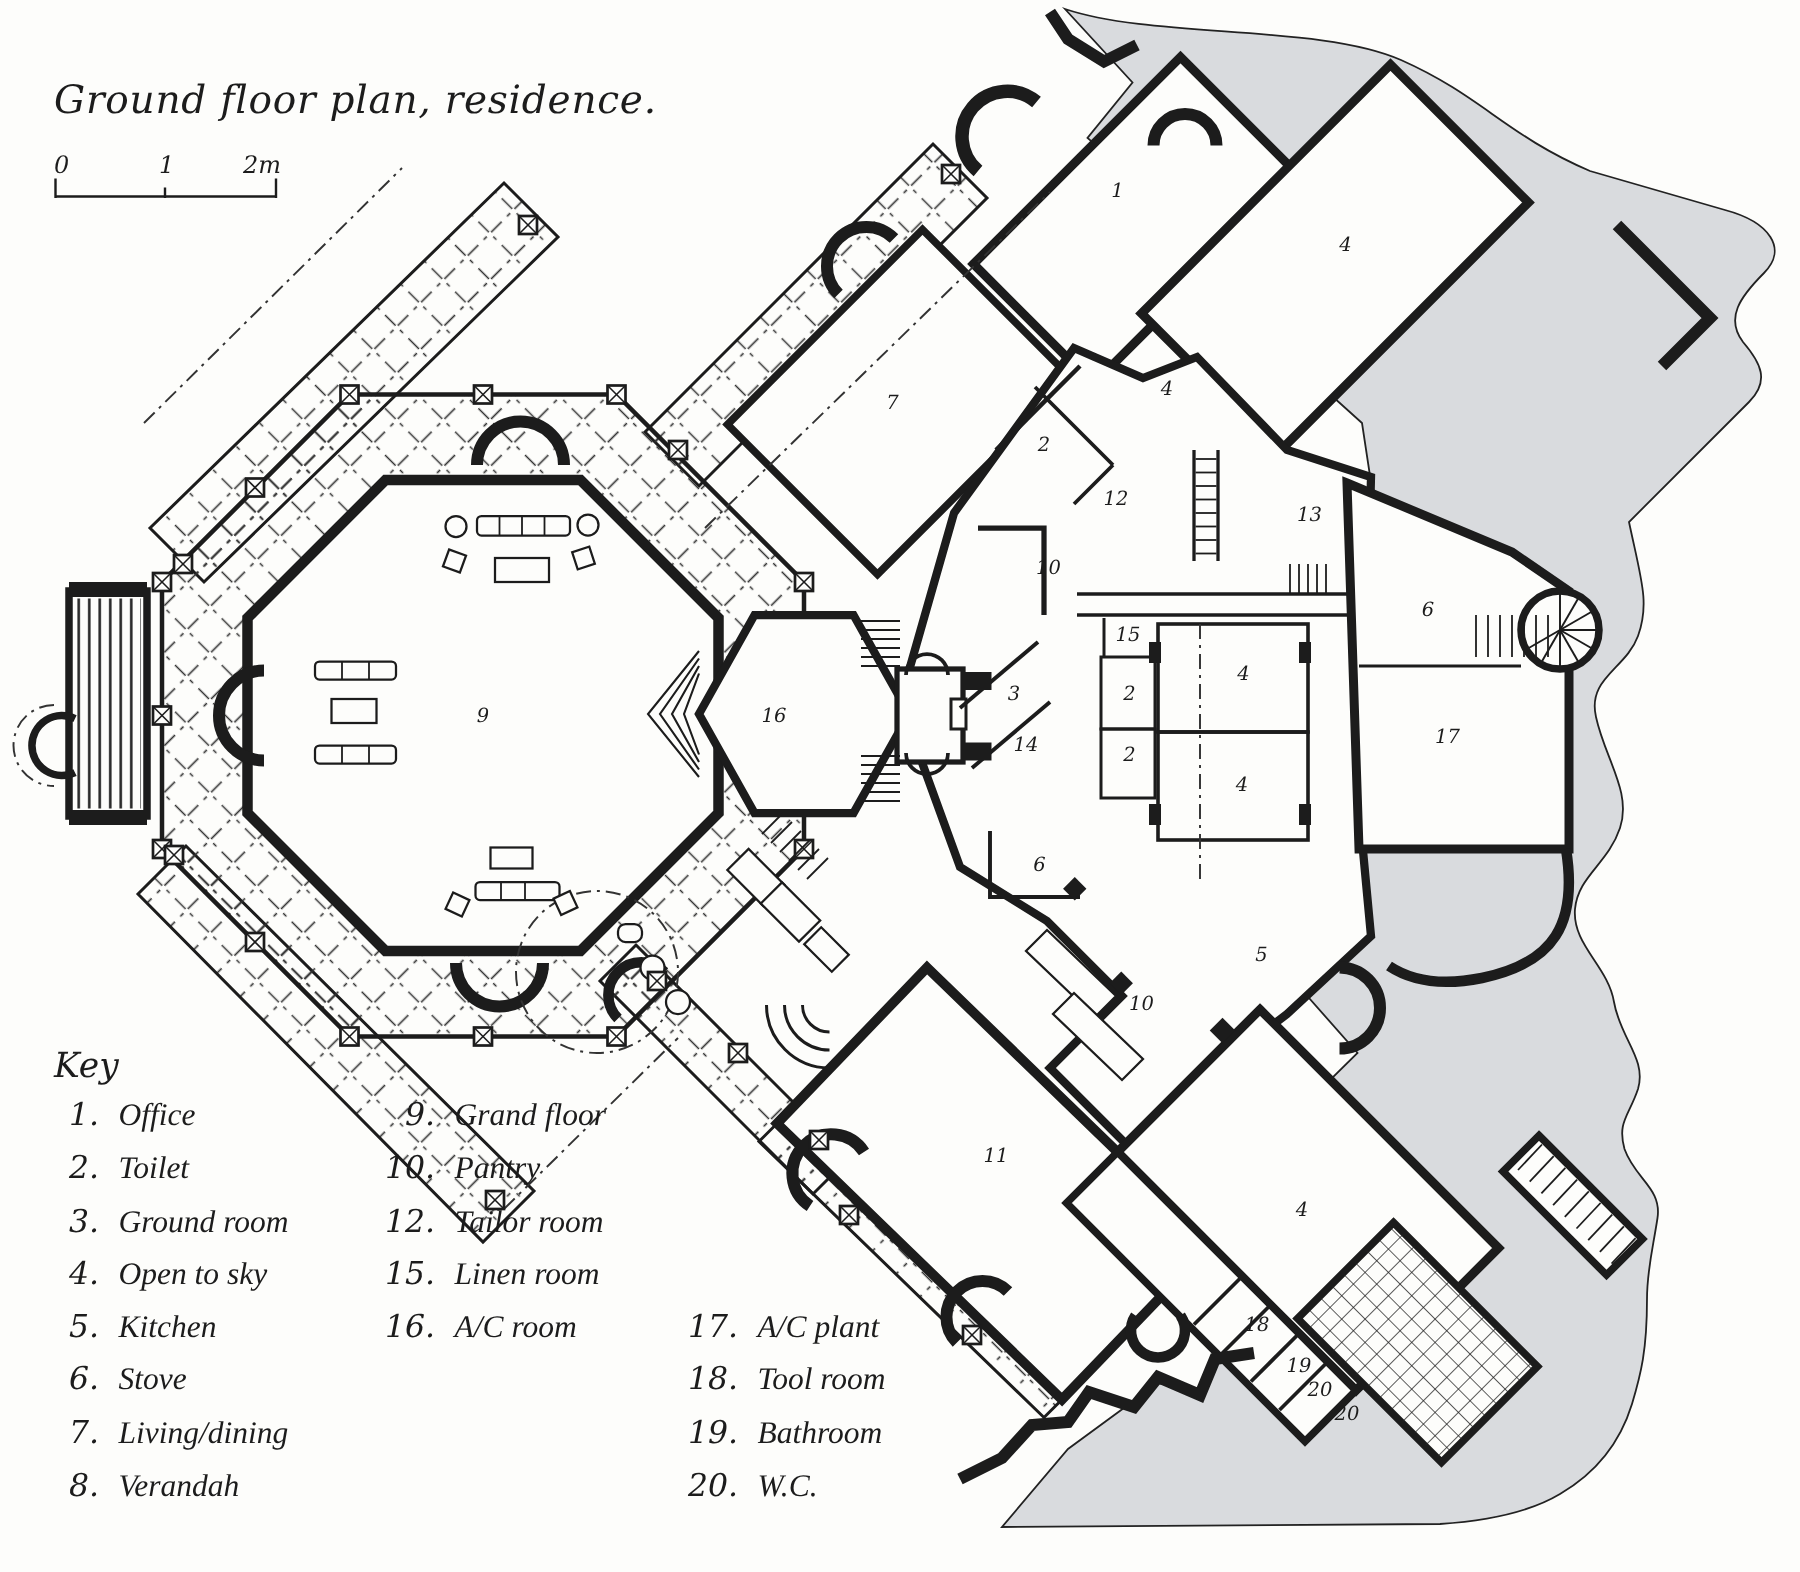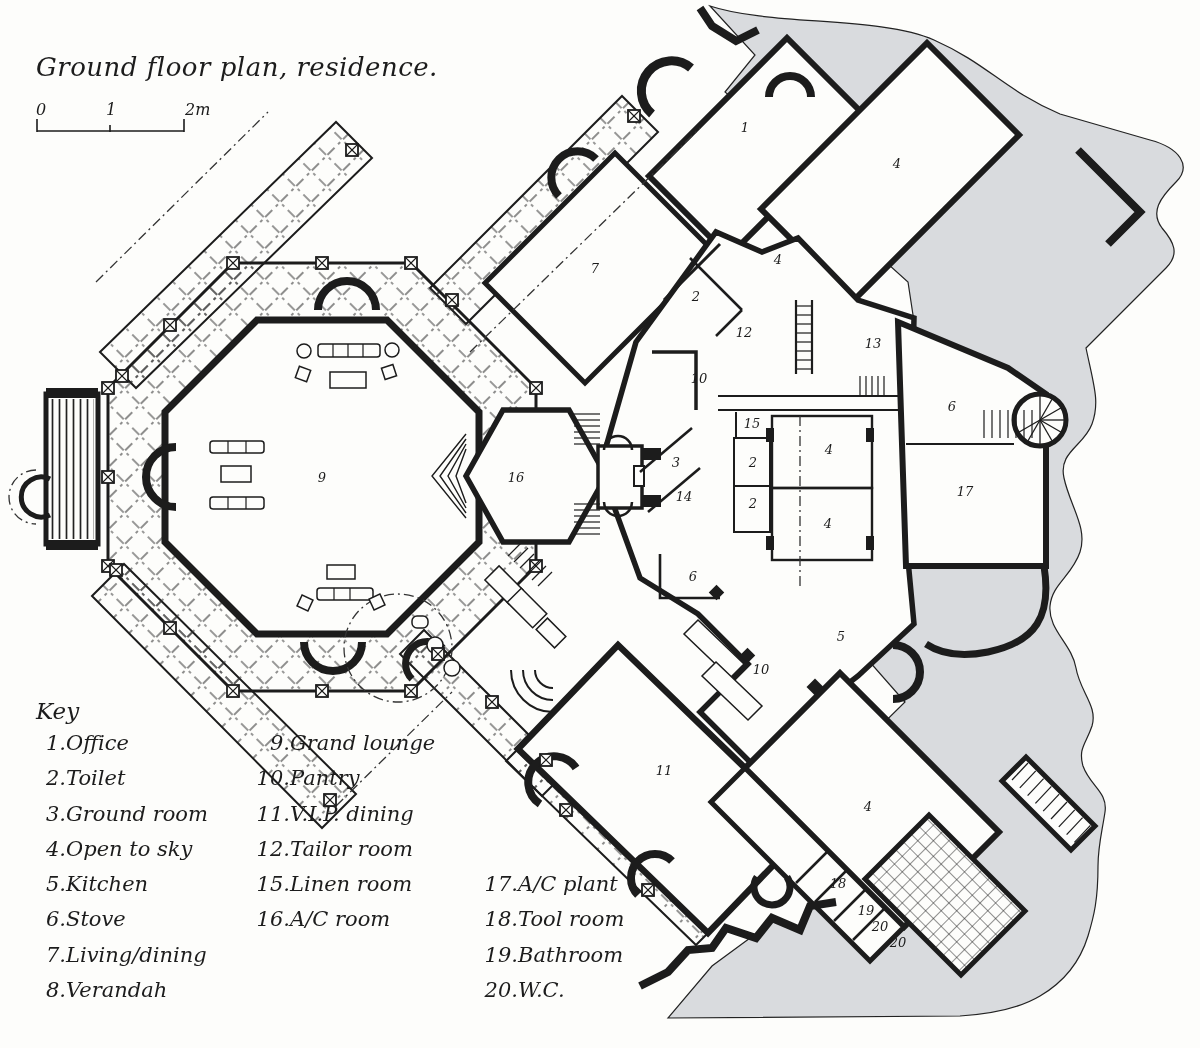--- a/index.html
+++ b/index.html
@@ -3,34 +3,34 @@
 <meta charset="utf-8">
 <style>
   :root{ --ink:#1c1c1c; --gray:#d9dbde; --paper:#fdfdfb; }
   html,body{margin:0;padding:0;}
   .page{position:relative;width:1200px;height:1048px;background:var(--paper);overflow:hidden;
         font-family:"DejaVu Serif", serif;color:var(--ink);}
   .plan-svg{position:absolute;left:0;top:0;}
   .title{position:absolute;left:36px;top:16px;font-size:26px;font-style:italic;letter-spacing:.5px;margin-top:36px;}
   .scalebar{position:absolute;left:36px;top:100px;width:170px;height:34px;font-style:italic;}
   .scalebar .lab{position:absolute;top:0;font-size:16px;}
-  .scalebar .l0{left:0;} .scalebar .l1{left:70px;} .scalebar .l2{left:149px;text-align:center;}
+  .scalebar .l0{left:0;} .scalebar .l1{left:70px;} .scalebar .l2{left:126px;text-align:center;}
   .scalebar svg{position:absolute;left:0;top:18px;}
   .key{position:absolute;left:0;top:0;width:1200px;height:1048px;pointer-events:none;}
   .key-heading{position:absolute;left:36px;top:698px;font-size:23px;font-style:italic;}
   .key-col{position:absolute;font-style:italic;font-size:21px;}
   .key-col[data-col="0"]{left:36px;top:731px;}
   .key-col[data-col="1"]{left:250px;top:731px;}
-  .key-col[data-col="2"]{left:476px;top:872px;}
+  .key-col[data-col="2"]{left:450px;top:872px;}
   .key-row{display:flex;height:35.3px;align-items:baseline;}
   .key-num{display:inline-block;text-align:right;}
   .key-col[data-col="0"] .key-num{width:30px;}
   .key-col[data-col="1"] .key-num{width:40px;}
   .key-col[data-col="2"] .key-num{width:42px;}
-  .key-label{white-space:nowrap;}
+  .key-label{margin-left:13px;white-space:nowrap;font-family:Liberation Serif, serif;}
   
   .site{fill:var(--gray);stroke:#222;stroke-width:1.2;}
   .white{fill:var(--paper);stroke:var(--ink);}
   .hatch{fill:url(#pat-ver);stroke:var(--ink);}
   .wall{fill:none;stroke:var(--ink);}
   .thin{stroke:var(--ink);fill:none;}
   .blk{fill:var(--ink);stroke:none;}
   .dash{fill:none;stroke:#333;stroke-width:1.3;stroke-dasharray:10 4 2 4;}
   .furn{fill:var(--paper);stroke:var(--ink);stroke-width:1.5;}
   text.room-num{font-family:"DejaVu Serif",serif;font-style:italic;font-size:13px;
@@ -468,29 +468,25 @@
           <span class="key-label">Living/dining</span>
         </div>
         <div class="key-row">
           <span class="key-num">8.</span>
           <span class="key-label">Verandah</span>
         </div>
       </div>
     <div class="key-col" data-col="1">
         <div class="key-row">
           <span class="key-num">9.</span>
-          <span class="key-label">Grand lounge</span>
+          <span class="key-label">Grand floor</span>
         </div>
         <div class="key-row">
           <span class="key-num">10.</span>
           <span class="key-label">Pantry</span>
-        </div>
-        <div class="key-row">
-          <span class="key-num">11.</span>
-          <span class="key-label">V.I.P. dining</span>
         </div>
         <div class="key-row">
           <span class="key-num">12.</span>
           <span class="key-label">Tailor room</span>
         </div>
         <div class="key-row">
           <span class="key-num">15.</span>
           <span class="key-label">Linen room</span>
         </div>
         <div class="key-row">

